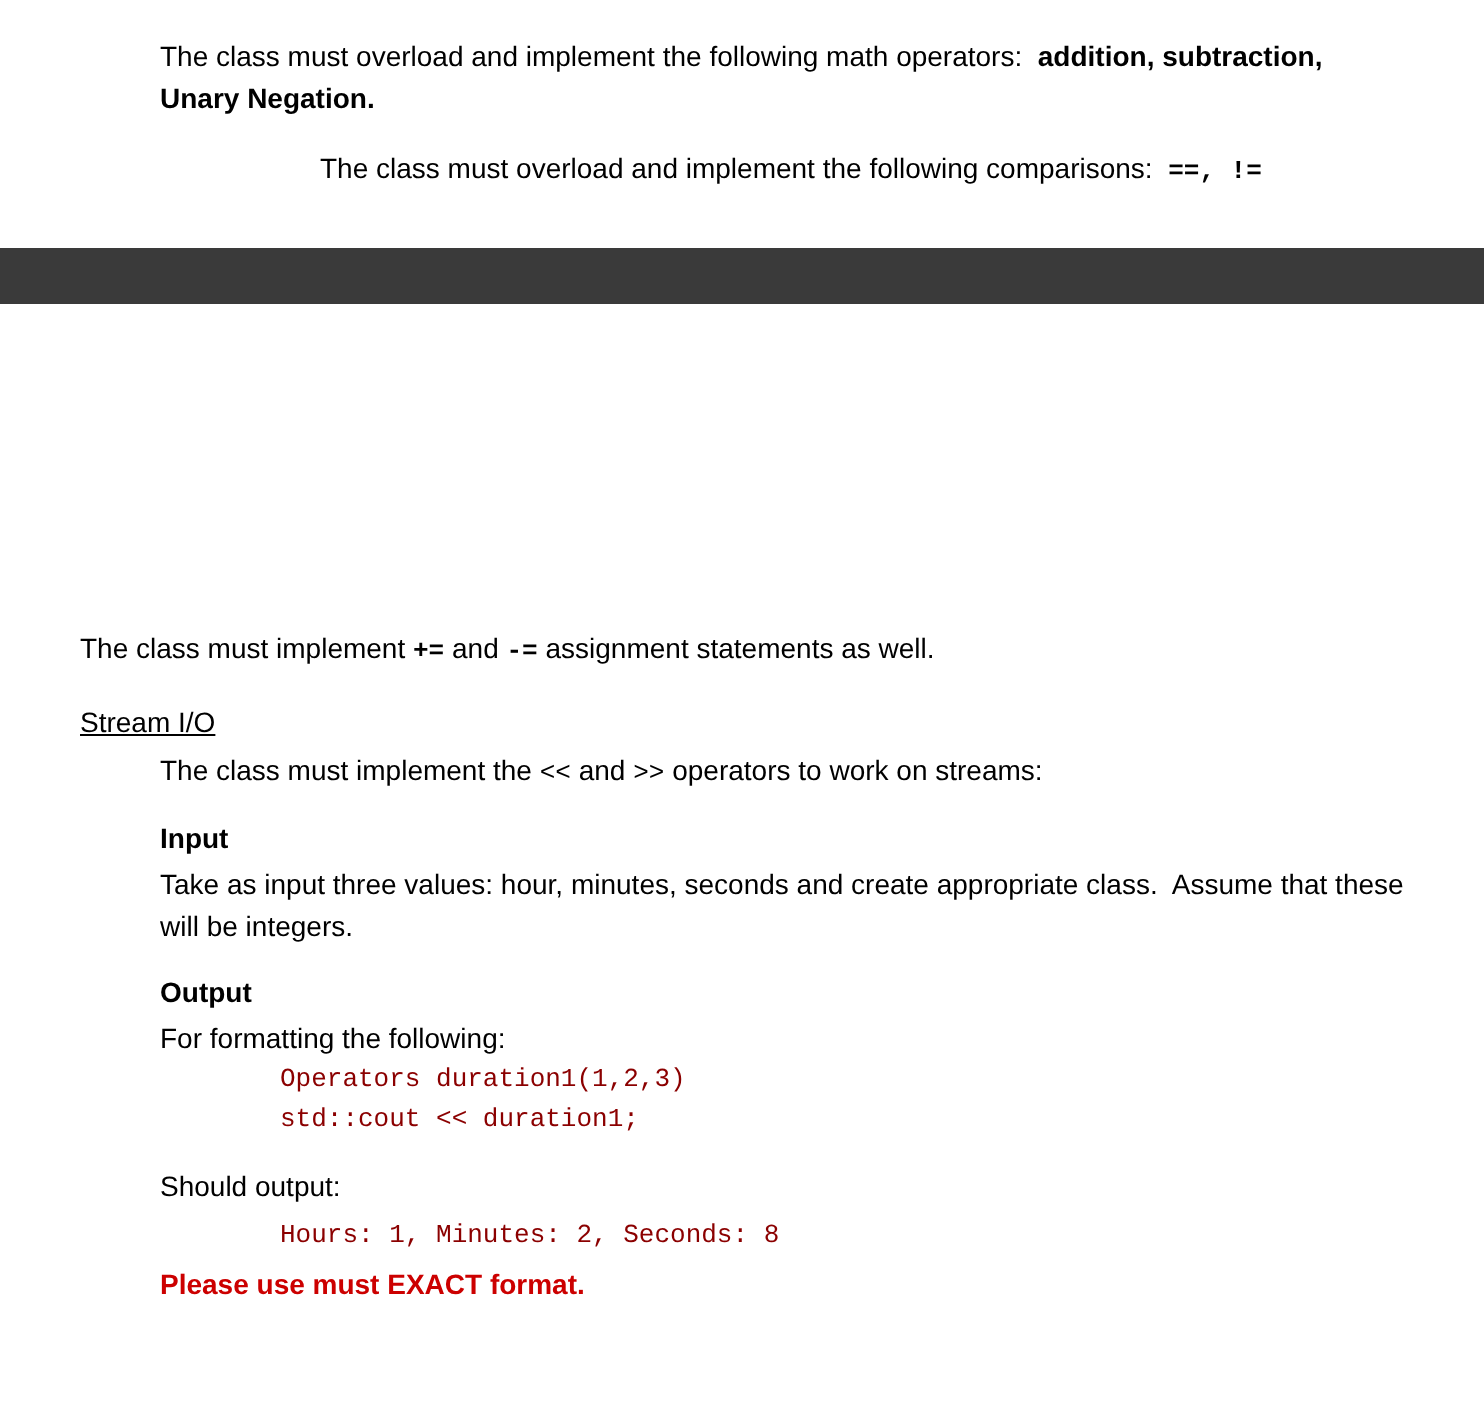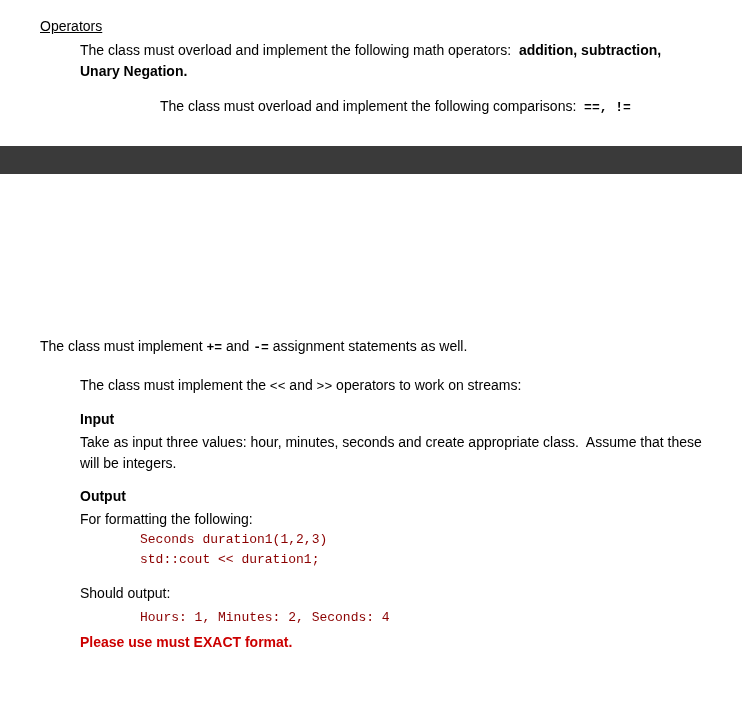--- a/index.html
+++ b/index.html
@@ -122,53 +122,53 @@
     }
 
     .spacer {
       height: 120px;
     }
   </style>
 </head>
 <body>
 
 <div class="top-section">
-  <div class="operators-heading">Operators</div>
   <div class="operators-body">
     <span>The class must overload and implement the following math operators:&nbsp;&nbsp;</span><span class="bold-text">addition, subtraction, Unary Negation.</span>
   </div>
   <div class="comparisons-body">
     <span>The class must overload and implement the following comparisons:&nbsp;&nbsp;</span><span class="code-inline bold-text">==, !=</span>
   </div>
 </div>
 
 <div class="dark-divider"></div>
 
 <div class="bottom-section">
   <div class="spacer"></div>
 
   <div class="assignment-line">
     The class must implement <span class="bold-text code-inline">+=</span> and <span class="bold-text code-inline">-=</span> assignment statements as well.
   </div>
 
+  <div class="stream-io-heading">Stream I/O</div>
 
   <div class="stream-body">
     <div class="subsection-body">
       The class must implement the <span class="code-inline">&lt;&lt;</span> and <span class="code-inline">&gt;&gt;</span> operators to work on streams:
     </div>
 
     <div class="subsection-heading">Input</div>
     <div class="subsection-body">Take as input three values: hour, minutes, seconds and create appropriate class.&nbsp; Assume that these will be integers.</div>
 
     <div class="subsection-heading">Output</div>
     <div class="output-section">
       <div>For formatting the following:</div>
       <div class="code-block">
-        <div>Seconds duration1(1,2,3)</div>
+        <div>Operators duration1(1,2,3)</div>
         <div>std::cout &lt;&lt; duration1;</div>
       </div>
     </div>
 
     <div class="should-output">Should output:</div>
-    <div class="output-value">Hours: 1, Minutes: 2, Seconds: 4</div>
+    <div class="output-value">Hours: 1, Minutes: 2, Seconds: 8</div>
     <div class="exact-format">Please use must EXACT format.</div>
   </div>
 </div>
 
 </body></html>

